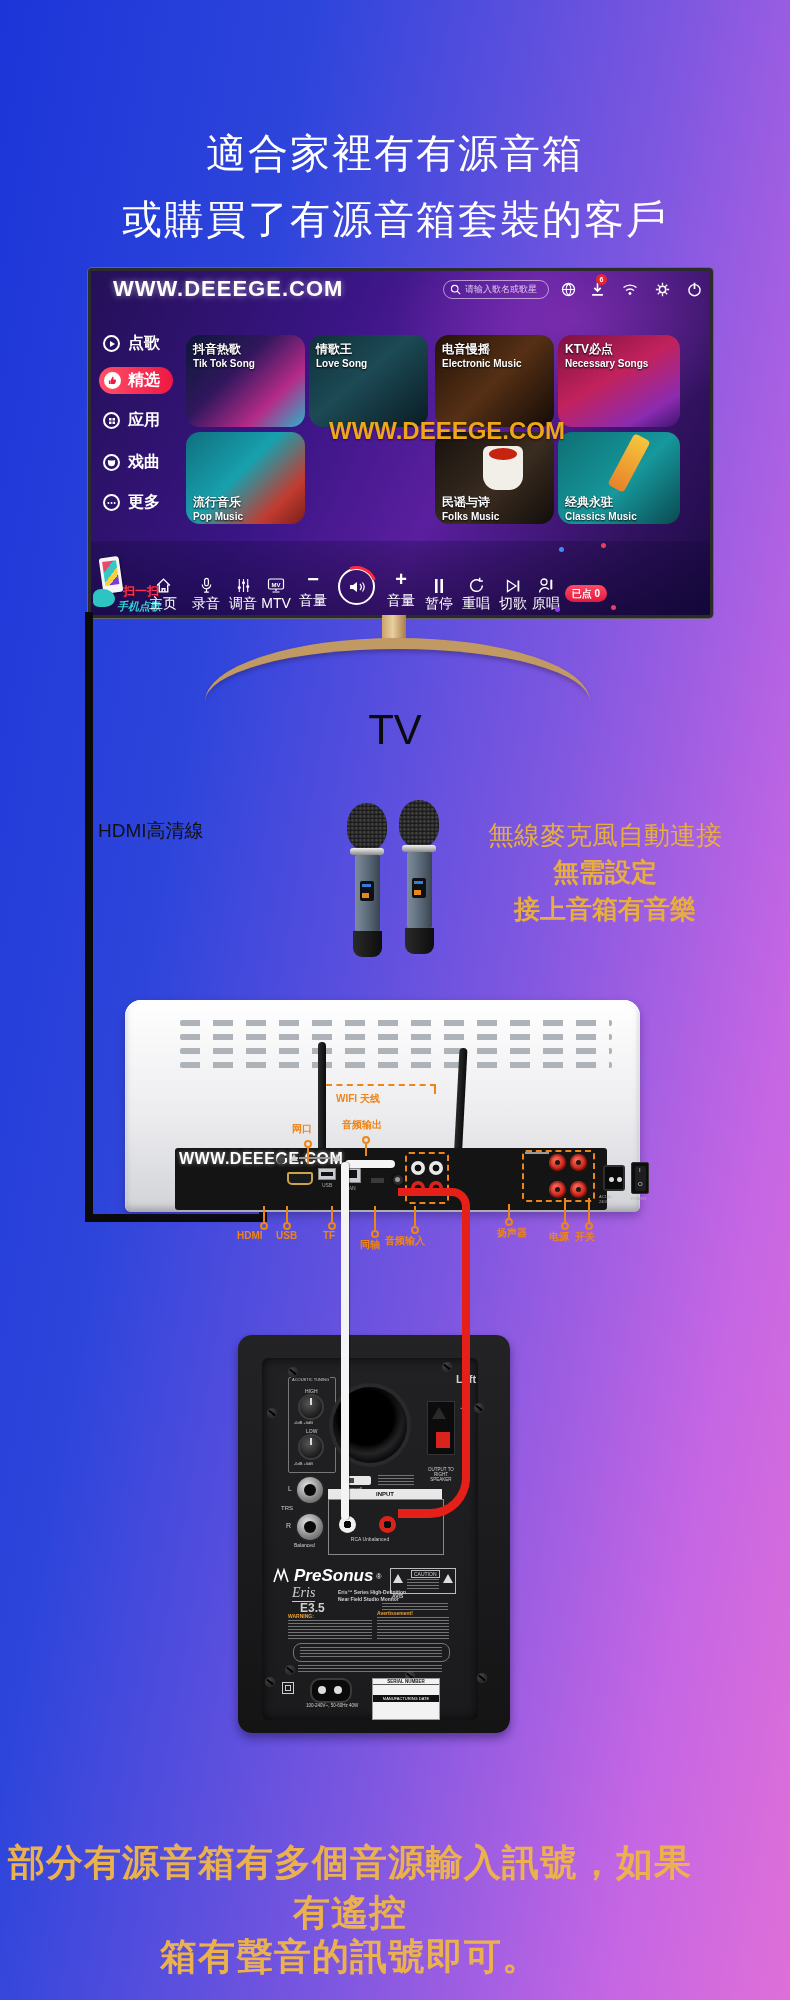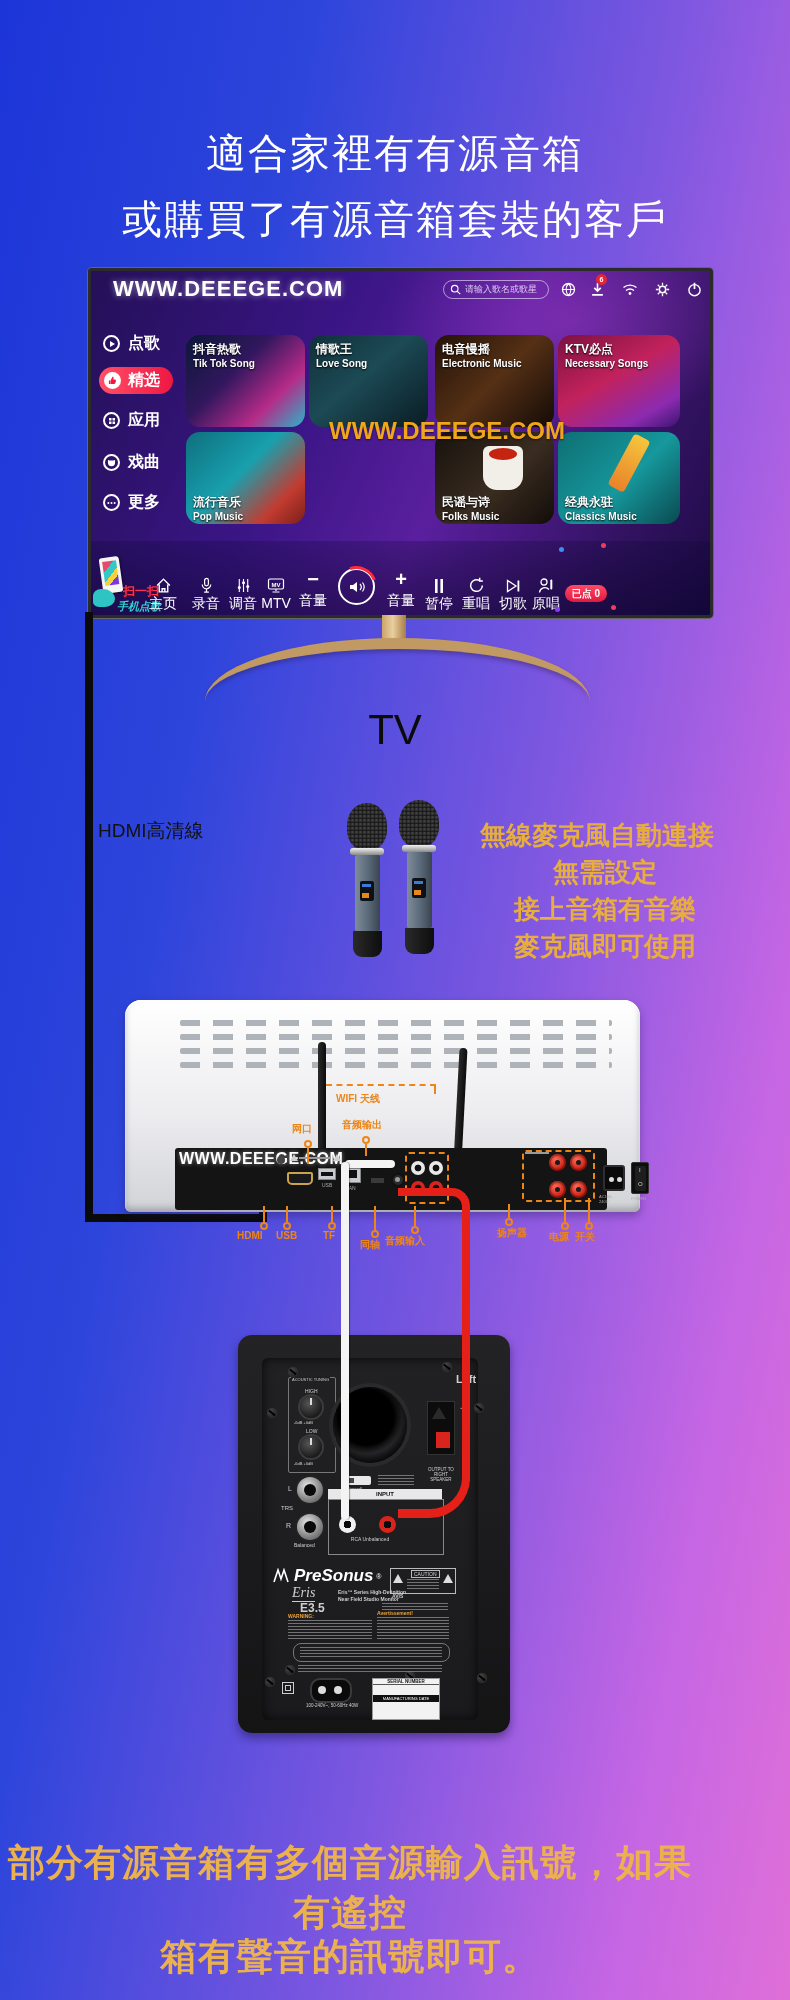--- a/index.html
+++ b/index.html
@@ -347,24 +347,23 @@
   </div>
   <div class="mic" style="left:398px;top:800px">
     <div class="michead"></div>
       <div class="micring"></div>
     <div class="micbody">
         <div class="micscreen"></div>
       </div>
     <div class="mictail"></div>
   </div>
 
-  <div class="tx" style="left:480px;top:818px;width:250px;font-size:26px;font-weight:700;color:#e7ae3e">無線麥克風自動連接</div>
+  <div class="tx" style="left:480px;top:818px;width:250px;text-align:center;font-size:26px;font-weight:400;color:#e7ae3e">無線麥克風自動連接</div>
   <div class="tx" style="left:480px;top:855px;width:250px;text-align:center;font-size:26px;font-weight:600;color:#e7ae3e">無需設定</div>
   <div class="tx" style="left:480px;top:892px;width:250px;text-align:center;font-size:26px;font-weight:600;color:#e7ae3e">接上音箱有音樂</div>
-  <div class="tx" style="left:480px;top:929px;width:250px;text-align:center;font-size:26px;font-weight:600;color:#e7ae3e">麥克風即可使用</div>
 
   <div id="machine" class="abs">
     <div class="vent" style="top:20px"></div>
     <div class="vent" style="top:34px"></div>
     <div class="vent" style="top:48px"></div>
     <div class="vent" style="top:62px"></div>
     <div class="ant" style="left:193px;top:42px;height:142px"></div>
     <div class="ant" style="left:331px;top:48px;height:134px;transform:rotate(3deg)"></div>
 
     <div id="mpanel">

